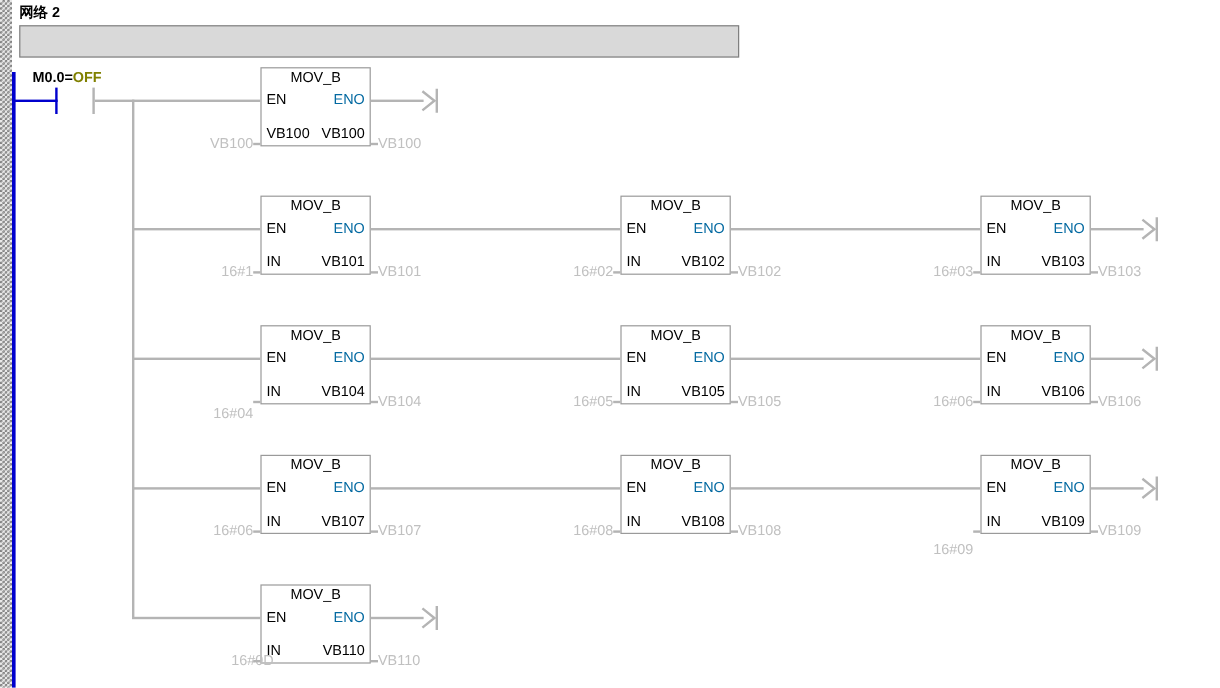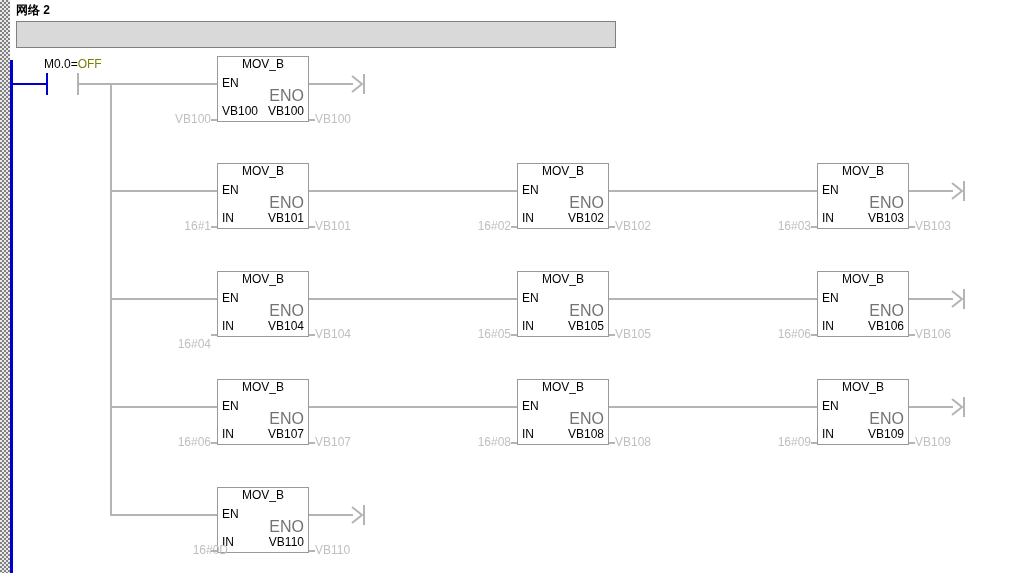--- a/index.html
+++ b/index.html
@@ -62,21 +62,21 @@
     position:absolute;
     border:1px solid #9a9a9a;
     background:#ffffff;
     box-sizing:border-box;
   }
   .fbox .fname{
     position:absolute;left:0;right:0;top:1px;
     text-align:center;font-size:12px;color:#000;line-height:13px;
   }
   .fbox .pin-en{position:absolute;left:4px;top:20px;font-size:12px;color:#000;line-height:13px;}
-  .fbox .pin-eno{position:absolute;right:4px;top:32px;font-size:16px;color:#737373;line-height:13px;}
+  .fbox .pin-eno{position:absolute;right:4px;top:20px;font-size:12px;color:#0369a1;line-height:13px;}
   .fbox .pin-in{position:absolute;left:4px;bottom:3px;font-size:12px;color:#000;line-height:13px;}
   .fbox .pin-out{position:absolute;right:4px;bottom:3px;font-size:12px;color:#000;line-height:13px;}
 
   .opd{
     position:absolute;font-size:12px;color:#c0c0c0;white-space:nowrap;line-height:13px;
   }
   .opd.right{text-align:left;}
   .opd.left{text-align:right;}
 
   
@@ -95,21 +95,21 @@
   <div class="net-title">
     <span>网络</span>
     <span class="num">2</span>
   </div>
 
   <div class="comment-box">
     
     
   </div>
 
-  <div class="contact-label" style="left:44px;top:57px;">
+  <div class="contact-label" style="left:27px;top:57px;font-weight:bold;">
     <span>M0.0=</span><span class="val">OFF</span>
   </div>
   <div class="contact-bar" style="left:46px;top:73px;width:2px;height:22px;"></div>
   <div class="gcontact-bar" style="left:77px;top:73px;width:2px;height:22px;"></div>
 
   <div class="wire" style="left:110px;top:83px;width:2px;height:432px;"></div>
 
   <div class="wire" style="left:79px;top:83px;width:138px;height:2px;"></div>
   <div class="fbox" style="left:217px;top:56px;width:92px;height:66px;">
     <span class="fname">MOV_B</span>
@@ -243,21 +243,21 @@
   <div class="opd right" style="left:615px;top:436px;">VB108</div>
   <div class="wire" style="left:609px;top:406px;width:208px;height:2px;"></div>
 
   <div class="fbox" style="left:817px;top:379px;width:92px;height:66px;">
     <span class="fname">MOV_B</span>
     <span class="pin-en">EN</span>
     <span class="pin-eno">ENO</span>
     <span class="pin-in">IN</span>
     <span class="pin-out">VB109</span>
   </div>
-  <div class="opd left" style="left:757px;top:436px;width:54px;">16#09</div>
+  <div class="opd left" style="left:757px;top:452px;width:54px;">16#09</div>
   <div class="wire" style="left:811px;top:442px;width:6px;height:2px;"></div>
   <div class="wire" style="left:909px;top:442px;width:6px;height:2px;"></div>
   <div class="opd right" style="left:915px;top:436px;">VB109</div>
   <div class="wire" style="left:909px;top:406px;width:44px;height:2px;"></div>
   <svg class="arrow" style="left:948px;top:395px;" width="20" height="24" viewBox="0 0 20 24">
     <polyline points="4,4 14,12 4,20" fill="none" stroke="#b4b4b4" stroke-width="2"></polyline>
     <line x1="16" y1="2" x2="16" y2="22" stroke="#b4b4b4" stroke-width="2"></line>
   </svg>
 
   <div class="wire" style="left:110px;top:514px;width:107px;height:2px;"></div>

